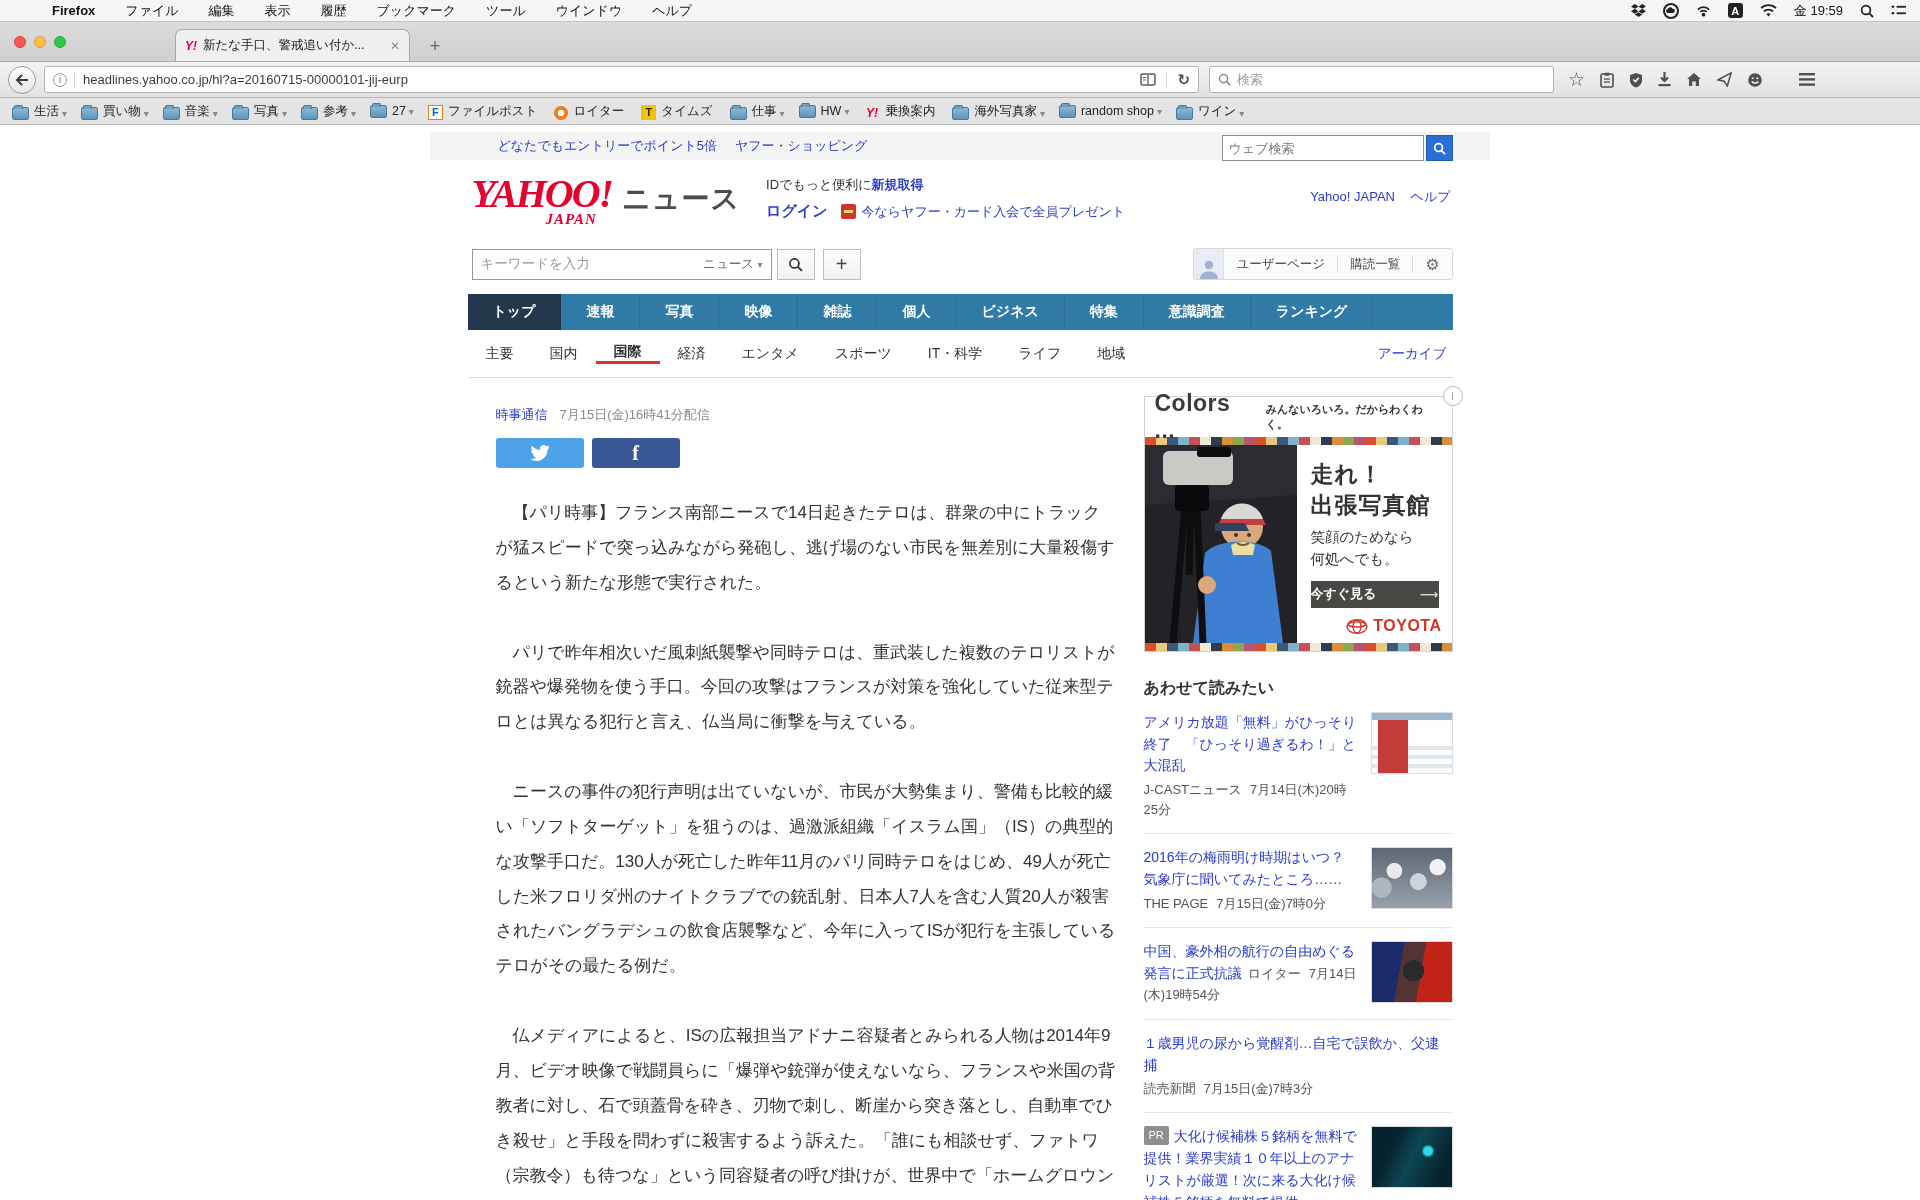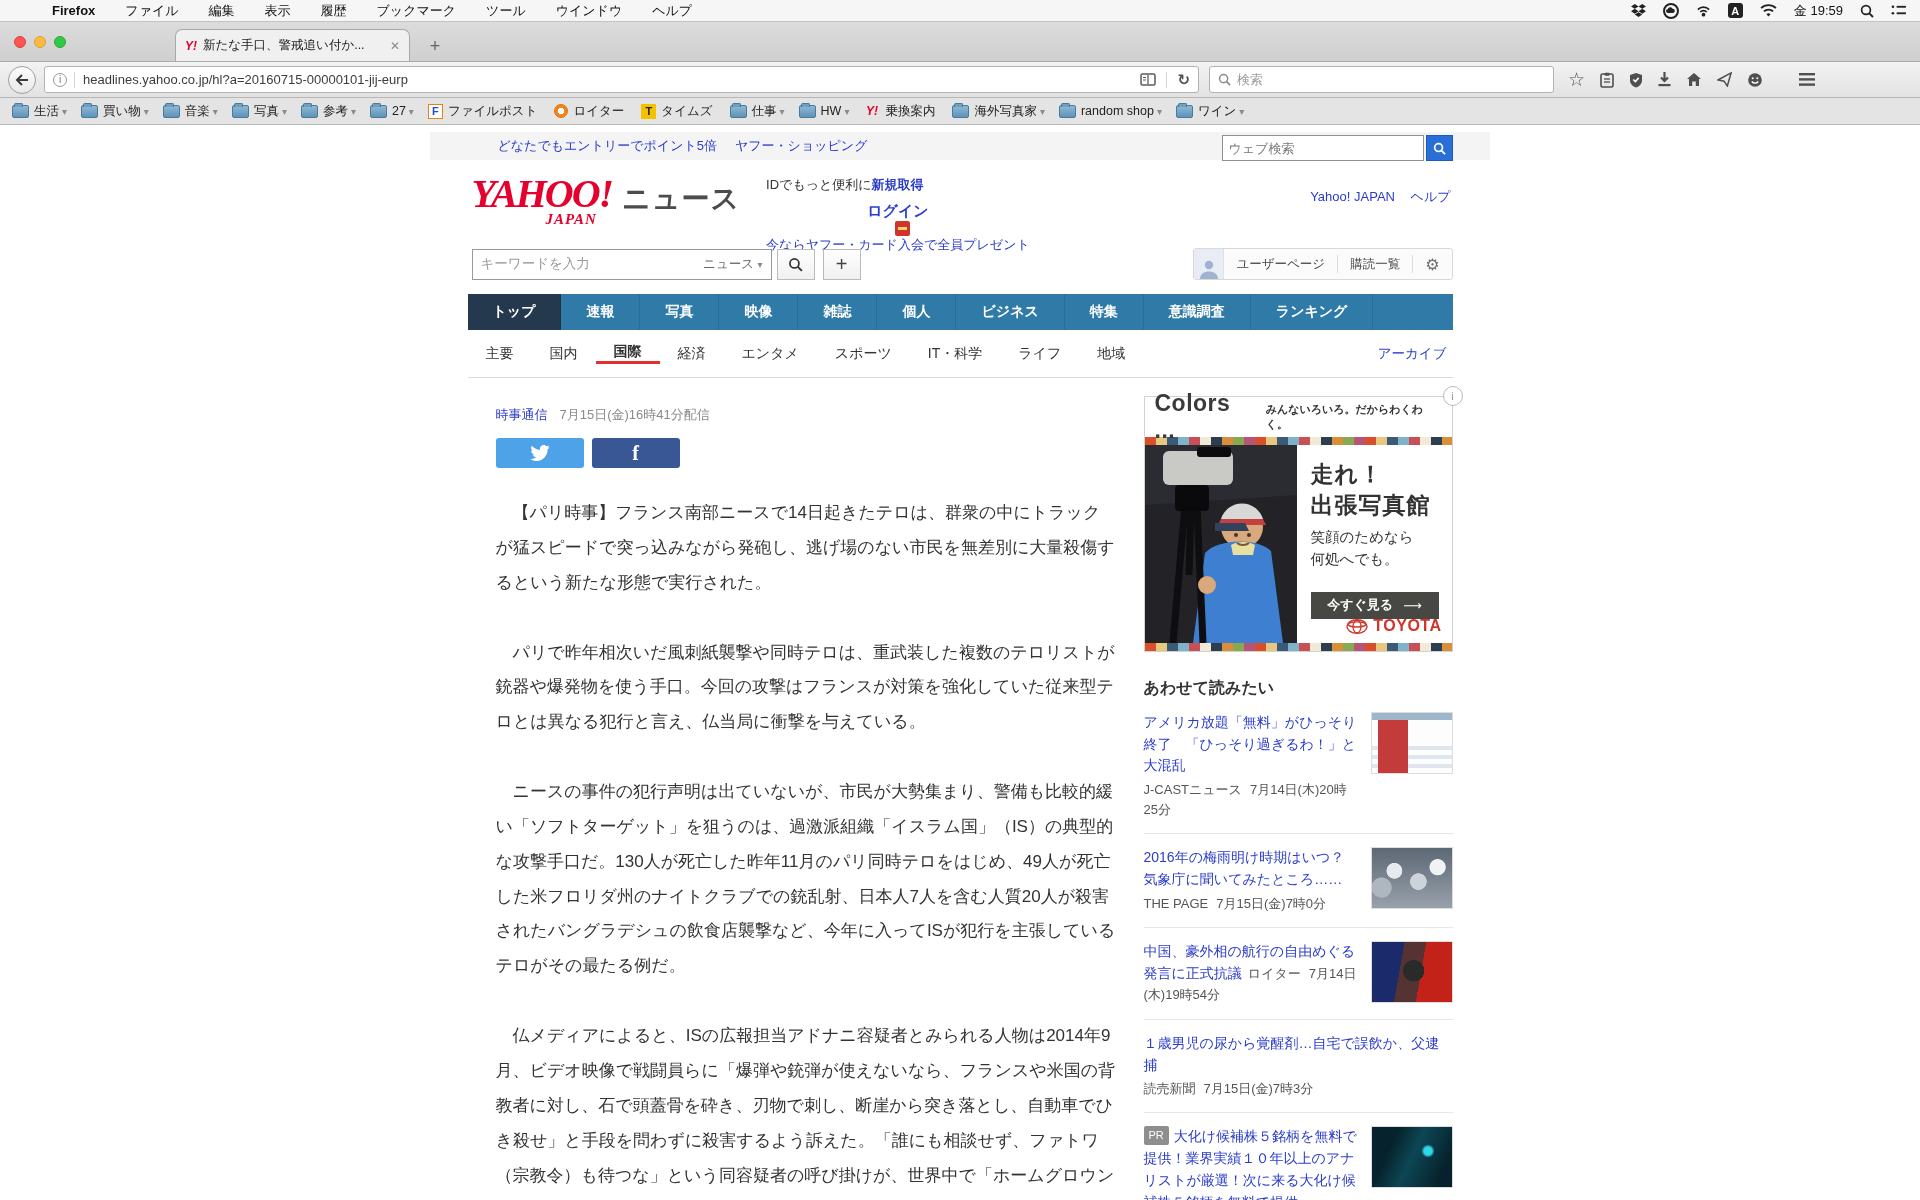--- a/index.html
+++ b/index.html
@@ -47,21 +47,21 @@
   .urlfield .sep{width:1px;height:16px;background:#d5d5d5;margin-right:8px;}
   .urltext{flex:1;white-space:nowrap;overflow:hidden;color:#3c3c3c;}
   .fldbtns{display:flex;align-items:center;gap:10px;color:#5b5b5b;margin-left:8px;}
   .searchfield{width:345px;height:27px;background:#fff;border:1px solid #b3b3b3;border-radius:3px;
     display:flex;align-items:center;padding:0 8px;margin-left:10px;font-size:13px;color:#999;gap:6px;}
   .toolicons{display:flex;align-items:center;gap:15px;margin-left:14px;color:#4f4f4f;font-size:16px;}
   .toolicons .gap{width:6px;}
   
   .bookbar{height:27px;background:#e4e4e4;border-bottom:1px solid #b9b9b9;
     display:flex;align-items:center;padding:0 12px;font-size:12.5px;color:#222;}
-  .bm{display:flex;align-items:center;margin-right:14px;white-space:nowrap;}
+  .bm{display:flex;align-items:flex-end;margin-right:14px;white-space:nowrap;}
   .bm .bmlabel{margin:0 3px 0 5px;}
   .icon-caret::before{content:"▾";color:#8a8a8a;font-size:10px;}
   .bm-ico{width:17px;height:13px;display:inline-block;}
   .folder-icon{background:linear-gradient(#8fb9d6,#5f93b6);border:1px solid #4a7a9b;border-radius:2px;
     position:relative;}
   .folder-icon::before{content:"";position:absolute;top:-3px;left:1px;width:7px;height:3px;
     background:#6fa0c0;border:1px solid #4a7a9b;border-bottom:none;border-radius:2px 2px 0 0;}
   .filepost-icon{background:#fff;border:1px solid #e8820c;color:#1d4fd0;font-weight:bold;
     font-size:11px;text-align:center;line-height:12px;width:15px;height:15px;}
   .reuters-icon{width:14px;height:14px;border-radius:50%;background:
@@ -86,21 +86,21 @@
     display:flex;align-items:center;justify-content:center;margin-left:2px;}
   
   .masthead{height:62px;margin-top:14px;position:relative;display:flex;align-items:flex-start;}
   .ylogo{display:flex;align-items:flex-start;margin-left:4px;position:relative;}
   .ylogo .ymain{font-family:"Liberation Serif","DejaVu Serif",serif;font-style:italic;font-weight:bold;
     color:#e6002d;font-size:40px;line-height:40px;letter-spacing:-2px;}
   .ylogo .ysub{position:absolute;left:74px;top:37px;font-family:"Liberation Serif",serif;
     font-style:italic;font-weight:bold;color:#e6002d;font-size:15px;letter-spacing:1px;}
   .ylogo .ysvc{color:#4c4c4c;font-size:28px;font-weight:bold;margin:6px 0 0 10px;letter-spacing:1px;}
   .idblock{margin-left:26px;font-size:13px;margin-top:2px;}
-  .idblock .row2{margin-top:8px;display:flex;align-items:center;flex-direction:column;}
+  .idblock .row2{margin-top:8px;display:flex;align-items:center;}
   .idblock .login{font-weight:bold;font-size:15px;}
   .cardico{width:15px;height:15px;background:#d1342a;border-radius:2px;margin:0 5px 0 14px;
     display:inline-block;position:relative;}
   .cardico::after{content:"";position:absolute;left:3px;top:6px;width:9px;height:3px;background:#f5d76e;}
   .helplinks{position:absolute;right:2px;top:14px;font-size:13px;}
   .helplinks span{margin-left:12px;}
   
   .newssearchrow{height:36px;margin-top:10px;display:flex;align-items:center;position:relative;}
   .nsfield{width:300px;height:31px;border:1px solid #999;display:flex;align-items:center;
     padding:0 8px;font-size:13.5px;margin-left:4px;background:#fff;}
@@ -151,22 +151,22 @@
     background:#fff;border:1px solid #bbb;color:#999;font-size:11px;display:flex;align-items:center;
     justify-content:center;}
   .stripe{height:8px;background:repeating-linear-gradient(90deg,
     #d94f2b 0 11px,#e8c87e 11px 22px,#3a5a78 22px 33px,#7fb3c8 33px 44px,#c94f56 44px 55px,
     #efe9d6 55px 66px,#2c3e50 66px 77px,#d98e3a 77px 88px,#8aa84f 88px 99px,#b55577 99px 110px);}
   .adbodyrow{display:flex;height:198px;}
   .adphoto{width:152px;height:198px;flex:none;}
   .adpanel{flex:1;background:#fff;padding:14px 12px 10px 14px;position:relative;}
   .adh{font-size:23px;font-weight:bold;color:#333;line-height:1.35;letter-spacing:1px;}
   .adsub{font-size:14.5px;color:#333;margin-top:6px;line-height:1.5;}
-  .adcta{margin-top:21px;width:128px;height:27px;background:#474744;color:#fff;font-size:13px;
-    font-weight:bold;display:flex;align-items:center;justify-content:center;gap:10px;}
+  .adcta{margin-top:10px;width:128px;height:27px;background:#474744;color:#fff;font-size:13px;
+    font-weight:bold;display:flex;align-items:center;justify-content:space-between;gap:10px;}
   .adcta .arr{font-weight:normal;}
   .adlogo{position:absolute;right:10px;bottom:8px;display:flex;align-items:center;gap:5px;
     color:#d1342a;font-weight:bold;font-size:16px;letter-spacing:0.5px;}
   
   .related{margin-top:26px;}
   .relhead{font-size:16px;font-weight:bold;color:#333;}
   .rel-item{padding:13px 0;border-bottom:1px solid #e8e8e8;position:relative;font-size:14px;
     line-height:1.55;}
   .rel-item.hasthumb{padding-right:94px;min-height:78px;}
   .rel-title{color:#2b3cc8;}

